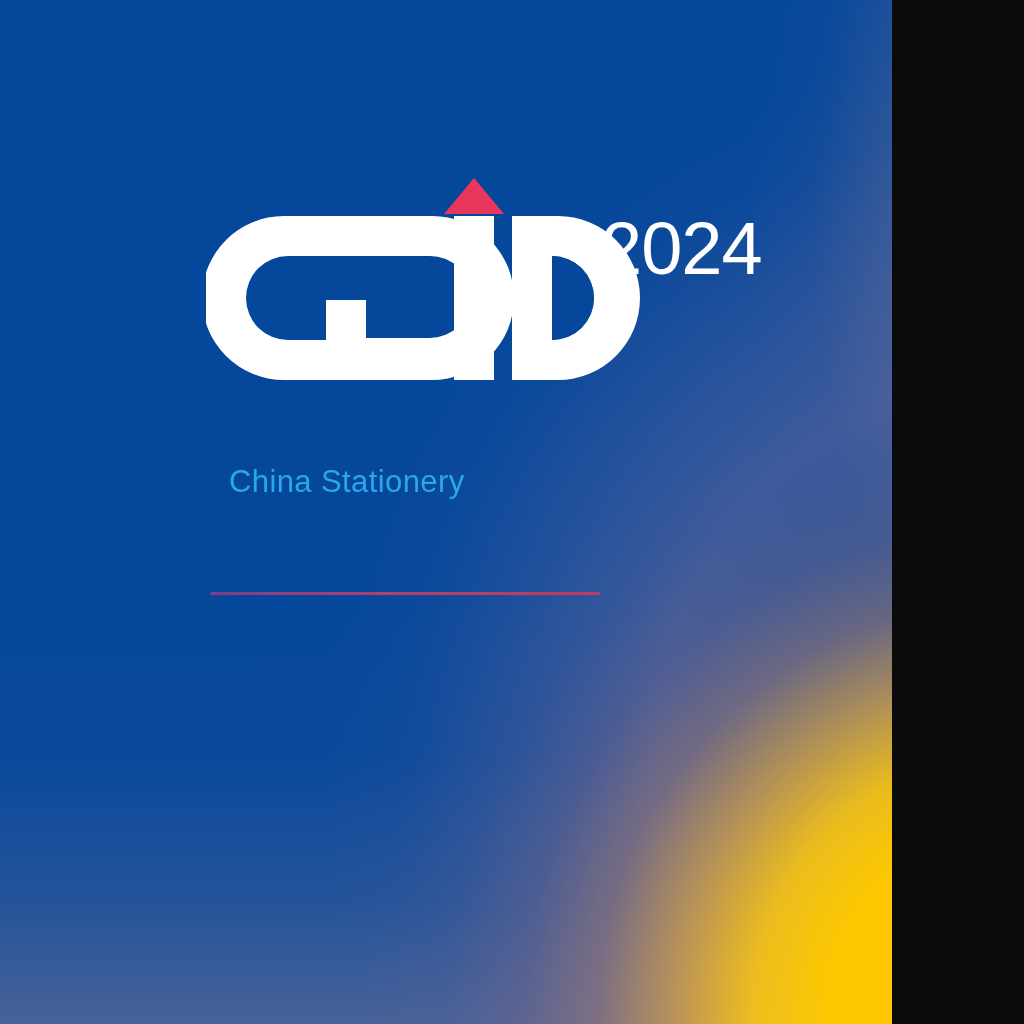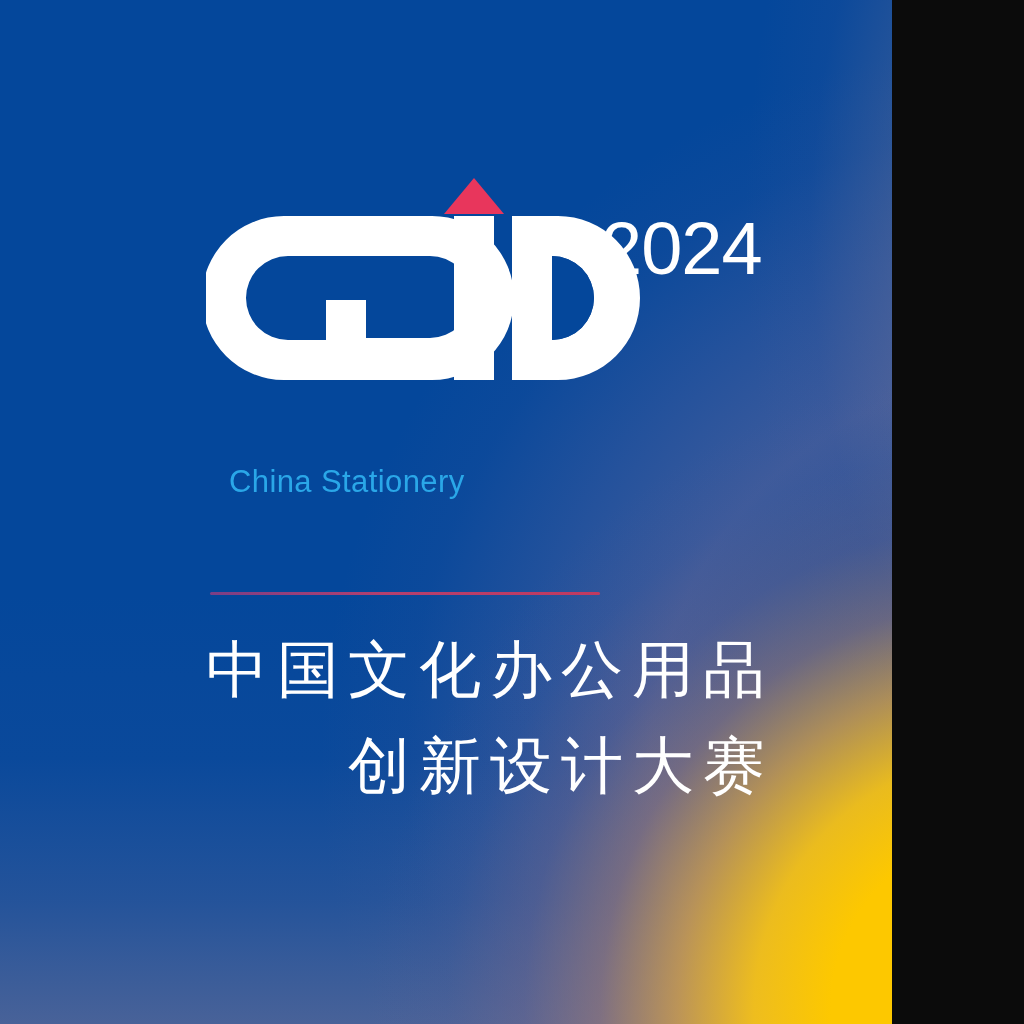--- a/index.html
+++ b/index.html
@@ -208,19 +208,15 @@
       </svg>
       <div class="year">2024</div>
     </div>
 
     <div class="subtitle-en">
       <div>China Stationery</div>
     </div>
 
     <div class="divider"></div>
 
-    <div class="title-cn">
-      <span class="cn-line">中国文化办公用品</span>
-      <span class="cn-line">创新设计大赛</span>
-    </div>
 
   </div>
 </div>
 
 </body></html>

